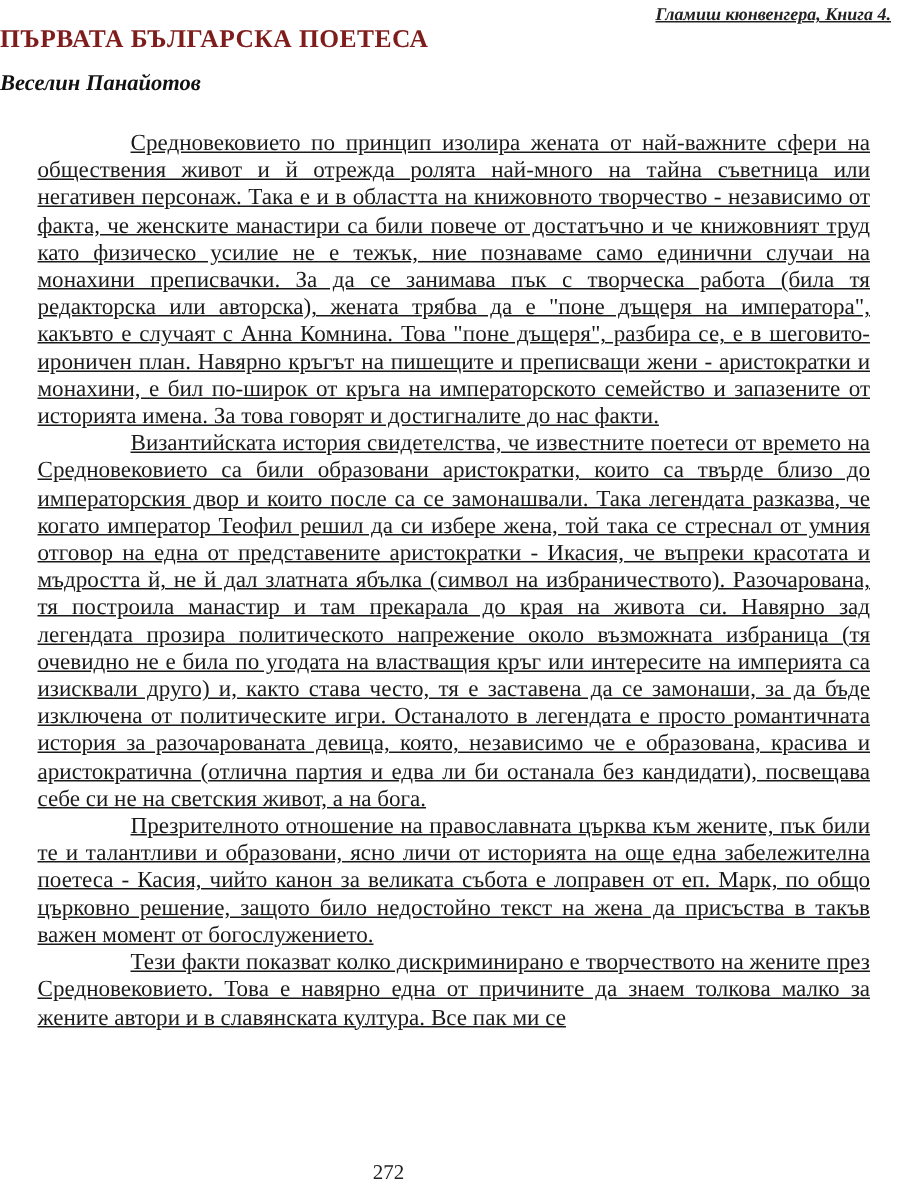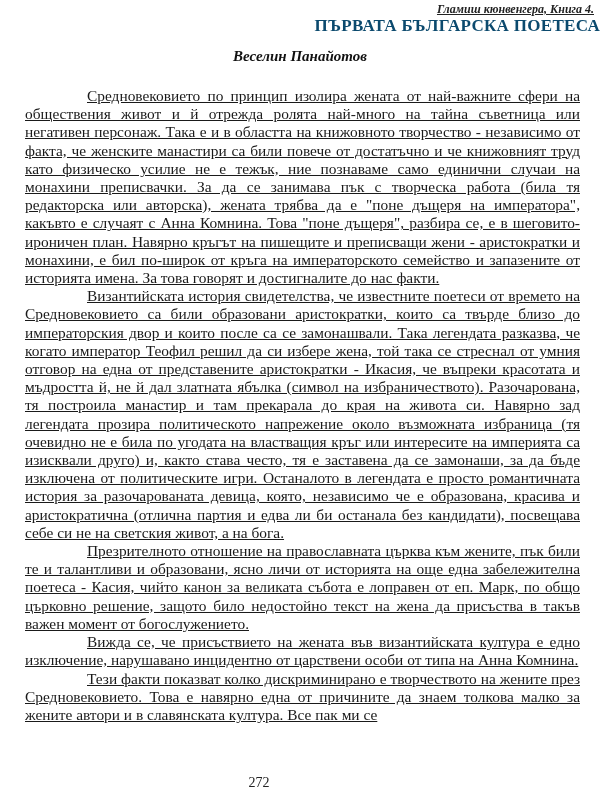--- a/index.html
+++ b/index.html
@@ -7,25 +7,25 @@
       width: 600px; height: 800px; background: #ffffff; overflow: hidden;
       font-family: "Liberation Serif", "DejaVu Serif", serif; color: #1a1a1a;
       position: relative;
     }
     .header-ref {
       position: absolute; top: 2px; right: 6px;
       font-size: 12px; font-style: italic; font-weight: bold;
       text-decoration: underline; color: #222; margin-left: 46px;
     }
     .title {
-      position: absolute; top: 16px; left: 0; width: 600px; text-align: right;
-      font-size: 17px; font-weight: bold; letter-spacing: 0.3px; color: #0c4a6e;
+      position: absolute; top: 16px; left: 0; width: 600px; text-align: left;
+      font-size: 17px; font-weight: bold; letter-spacing: 0.3px; color: #7f1d1d;
     }
     .author {
-      position: absolute; top: 48px; left: 0; width: 600px; text-align: center;
+      position: absolute; top: 48px; left: 0; width: 600px; text-align: left;
       font-size: 15px; font-weight: bold; font-style: italic; color: #111;
     }
     .body-text {
       position: absolute; top: 87px; left: 25px; width: 555px;
       font-size: 15.4px; line-height: 18.2px; text-align: justify;
     }
     .body-text p { margin: 0; text-indent: 62px; text-decoration: underline; }
     .page-number {
       position: absolute; top: 775px; left: 0; width: 518px; text-align: center;
       font-size: 14px; color: #222;
@@ -37,17 +37,16 @@
 <div class="header-ref">Гламиш кюнвенгера, Книга 4.</div>
 
 <div class="title">ПЪРВАТА  БЪЛГАРСКА ПОЕТЕСА</div>
 
 <div class="author">Веселин Панайотов</div>
 
 <div class="body-text">
   <p>Средновековието по принцип изолира жената от най-важните сфери на обществения живот и й отрежда ролята най-много на тайна съветница или негативен персонаж. Така е и в областта на книжовното творчество - независимо от факта, че женските манастири са били повече от достатъчно и че книжовният труд като физическо усилие не е тежък, ние познаваме само единични случаи на монахини преписвачки. За да се занимава пък с творческа работа (била тя редакторска или авторска), жената трябва да е "поне дъщеря на императора", какъвто е случаят с Анна Комнина. Това "поне дъщеря", разбира се, е в шеговито-ироничен план. Навярно кръгът на пишещите и преписващи жени - аристократки и монахини, е бил по-широк от кръга на императорското семейство и запазените от историята имена. За това говорят и достигналите до нас факти.</p>
   <p>Византийската история свидетелства, че известните поетеси от времето на Средновековието са били образовани аристократки, които са твърде близо до императорския двор и които после са се замонашвали. Така легендата разказва, че когато император Теофил решил да си избере жена, той така се стреснал от умния отговор на една от представените аристократки - Икасия, че въпреки красотата и мъдростта й, не й дал златната ябълка (символ на избраничеството). Разочарована,  тя построила манастир и там прекарала до края на живота си. Навярно зад легендата прозира политическото напрежение около възможната избраница (тя очевидно не е била по угодата на властващия кръг или интересите на империята са изисквали друго) и, както става често, тя е заставена да се замонаши, за да бъде изключена от политическите игри. Останалото в легендата е просто романтичната история за разочарованата девица, която, независимо че е образована, красива и аристократична (отлична партия и едва ли би останала без кандидати), посвещава себе си не на светския живот, а на бога.</p>
   <p>Презрителното отношение на православната църква към жените, пък били те и талантливи и образовани, ясно личи от историята на още една забележителна поетеса - Касия, чийто канон за великата събота е лоправен от еп. Марк, по общо църковно решение, защото било недостойно текст на жена да присъства в такъв важен момент от богослужението.</p>
-  <p>Вижда се, че присъствието на жената във византийската култура е едно изключение, нарушавано инцидентно от царствени особи от типа на Анна Комнина.</p>
   <p>Тези факти показват колко дискриминирано е творчеството на жените през Средновековието. Това е навярно една от причините да знаем толкова малко за жените автори и в славянската култура. Все пак ми се</p>
 </div>
 
 <div class="page-number">272</div>
 
 </body></html>

